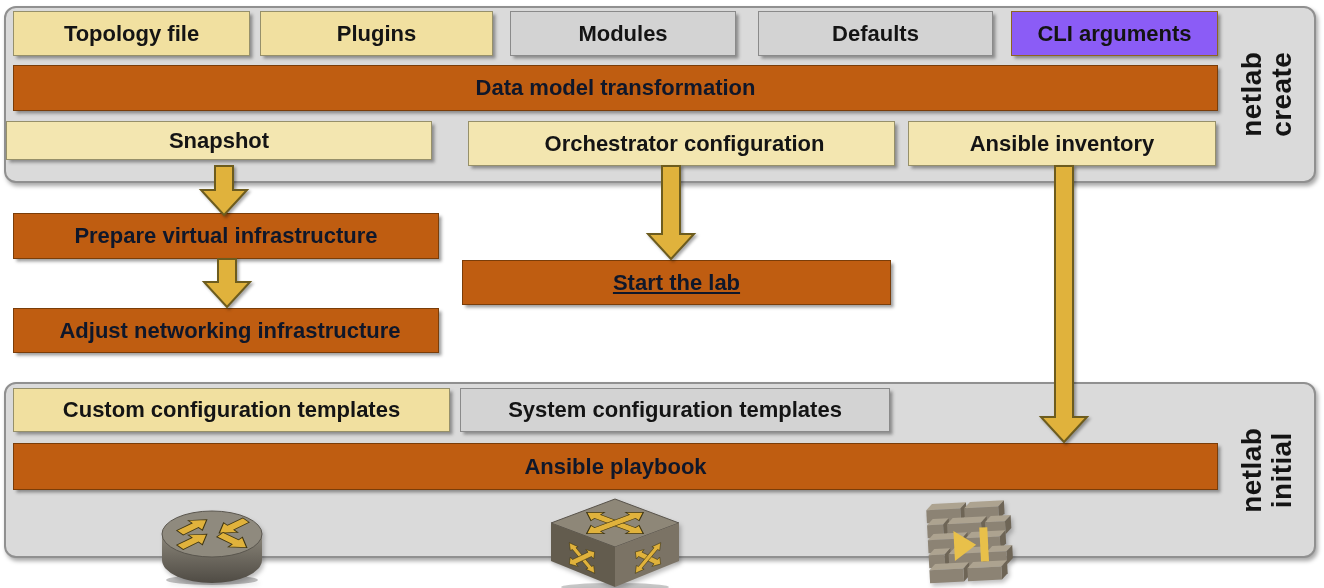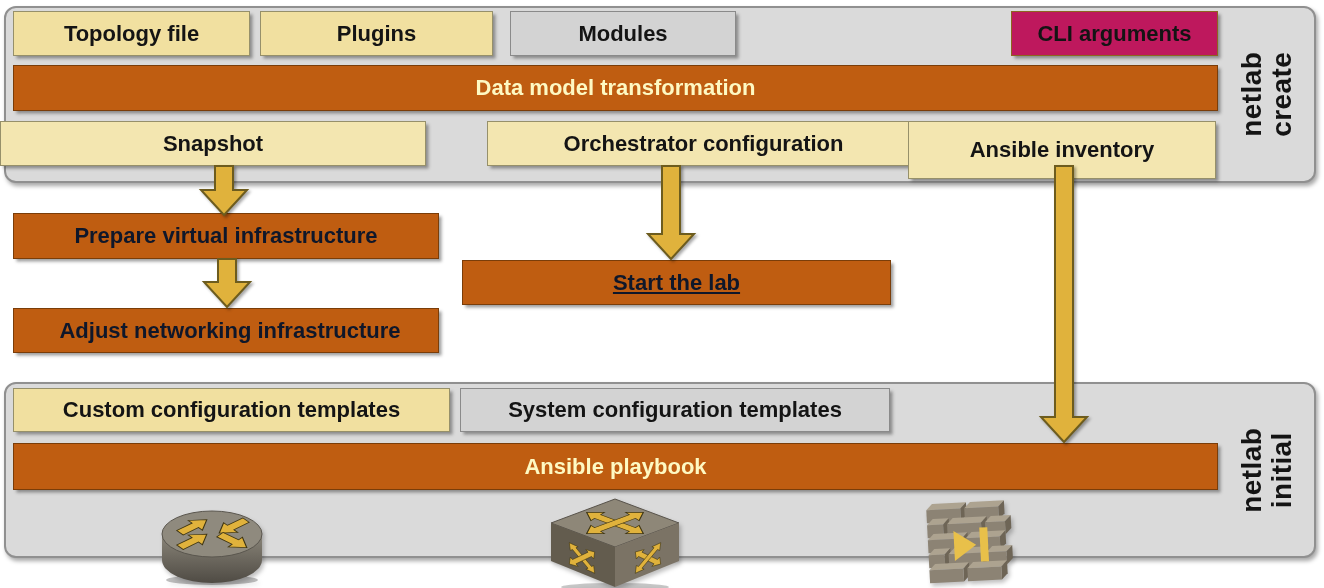--- a/index.html
+++ b/index.html
@@ -14,22 +14,22 @@
   }
   .box{
     position:absolute;display:flex;align-items:center;justify-content:center;
     font-weight:bold;font-size:22px;color:#141414;text-align:center;
     border:1.5px solid #8e8e8e;box-sizing:border-box;white-space:nowrap;
     box-shadow:2.5px 2.5px 3px rgba(60,60,60,0.5);
   }
   .cream{background:#f1e0a0;border-color:#96906a;}
   .cream2{background:#f3e6b0;border-color:#96906a;}
   .gray{background:#d3d3d3;border-color:#8a8a8a;}
-  .amber{background:#be185d;border-color:#8d6420;}
-  .bar{background:#bf5d11;color:#fef9c3;border-color:#7a3d09;}
+  .amber{background:#8b5cf6;border-color:#8d6420;}
+  .bar{background:#bf5d11;color:#0f172a;border-color:#7a3d09;}
   .step{background:#bf5d11;color:#0f172a;border-color:#7a3d09;}
   .vwrap{
     position:absolute;display:flex;align-items:center;justify-content:center;
   }
   .vtext{
     transform:rotate(-90deg);font-weight:bold;font-size:28px;line-height:1.08;
     color:#141414;text-align:center;letter-spacing:0.4px;white-space:nowrap;
   }
   .vline{display:block;}
   .overlay{position:absolute;left:0;top:0;pointer-events:none;z-index:5;}
@@ -46,27 +46,28 @@
   <div class="vwrap" style="left:1218px;top:6px;width:98px;height:177px;">
     <div class="vtext">
       <span class="vline">netlab</span>
       <span class="vline">create</span>
     </div>
   </div>
 
   <div class="box cream" style="left:13px;top:11px;width:237px;height:45px;">Topology file</div>
   <div class="box cream" style="left:260px;top:11px;width:233px;height:45px;">Plugins</div>
   <div class="box gray" style="left:510px;top:11px;width:226px;height:45px;">Modules</div>
+  <div class="box gray" style="left:758px;top:11px;width:235px;height:45px;">Defaults</div>
   <div class="box amber" style="left:1011px;top:11px;width:207px;height:45px;">CLI arguments</div>
 
   <div class="box bar" style="left:13px;top:65px;width:1205px;height:46px;">Data model transformation</div>
 
-  <div class="box cream2" style="left:0;top:121px;width:426px;height:45px;">Snapshot</div>
-  <div class="box cream2" style="left:487px;top:121px;width:427px;height:45px;padding-left:6px;">Orchestrator configuration</div>
-  <div class="box cream2" style="left:908px;top:121px;width:308px;height:58px;">Ansible inventory</div>
+  <div class="box cream2" style="left:6px;top:121px;width:426px;height:39px;">Snapshot</div>
+  <div class="box cream2" style="left:468px;top:121px;width:427px;height:45px;padding-left:6px;">Orchestrator configuration</div>
+  <div class="box cream2" style="left:908px;top:121px;width:308px;height:45px;">Ansible inventory</div>
 
   <div class="box step" style="left:13px;top:213px;width:426px;height:46px;">Prepare virtual infrastructure</div>
   <div class="box step" style="left:13px;top:308px;width:426px;height:45px;padding-left:8px;">Adjust networking infrastructure</div>
   <div class="box step" style="left:462px;top:260px;width:429px;height:45px;text-decoration:underline;">Start the lab</div>
 
   <div class="panel" style="left:4px;top:382px;width:1312px;height:176px;"></div>
   <div class="vwrap" style="left:1218px;top:382px;width:98px;height:176px;">
     <div class="vtext">
       <span class="vline">netlab</span>
       <span class="vline">initial</span>

